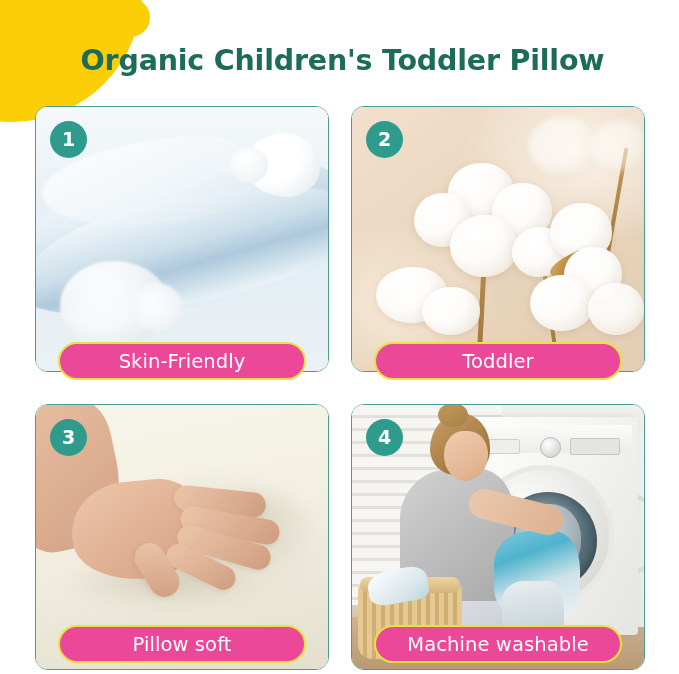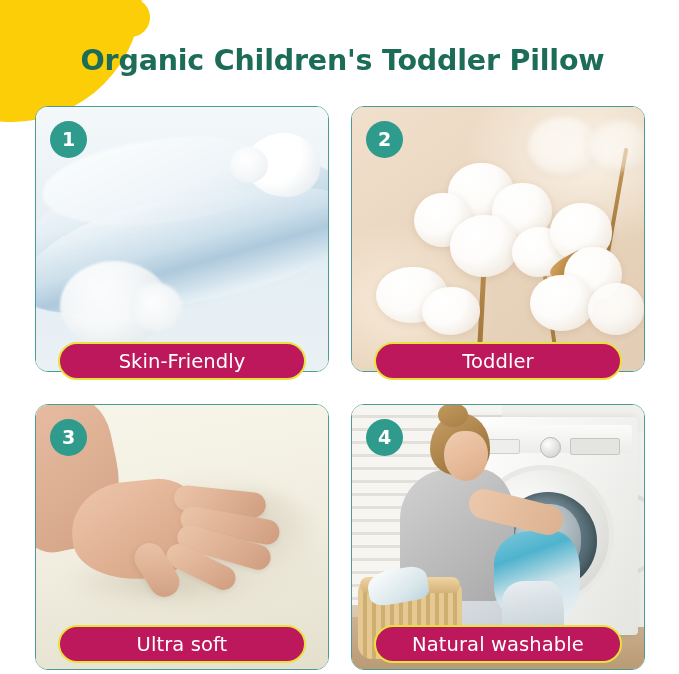--- a/index.html
+++ b/index.html
@@ -46,21 +46,21 @@
   .badge{
     position:absolute;left:14px;top:14px;width:37px;height:37px;border-radius:50%;
     background:#2E9B8D;color:#ffffff;display:flex;align-items:center;justify-content:center;
     font-size:19px;font-weight:700;z-index:6;line-height:1;
   }
 
   
   .pill{
     position:absolute;left:50%;transform:translateX(-50%);
     width:248px;height:38px;border-radius:19px;
-    background:#be185d;border:2px solid #E8E23F;
+    background:#ec4899;border:2px solid #E8E23F;
     display:flex;align-items:center;justify-content:center;
     color:#ffffff;font-size:19.5px;font-weight:400;letter-spacing:.1px;
     box-sizing:border-box;z-index:7;white-space:nowrap;
   }
   .card.c1 .pill,.card.c2 .pill{bottom:-9px;}
   .card.c3 .pill,.card.c4 .pill{bottom:6px;}
 
   
   .p1{background:linear-gradient(165deg,#f2f7f9 0%,#e6eff4 40%,#dfeaf1 70%,#e9f1f5 100%);}
   .p1 .sky{position:absolute;inset:0;
@@ -338,21 +338,21 @@
         <div class="shadow"></div>
         <div class="arm"></div>
         <div class="palm"></div>
         <div class="finger f1"></div>
         <div class="finger f2"></div>
         <div class="finger f3"></div>
         <div class="finger f4"></div>
         <div class="finger thumbx"></div>
       </div>
       <div class="badge">3</div>
-      <div class="pill">Ultra soft</div>
+      <div class="pill">Pillow soft</div>
     </div>
 
     <div class="card c4">
       <div class="photo p4">
         <div class="room"></div>
         <div class="blinds"></div>
         <div class="floor"></div>
         <div class="washer2">
             <div class="ring"></div>
           </div>
@@ -375,17 +375,17 @@
         <div class="woman-arm"></div>
         <div class="woman-hair"></div>
         <div class="woman-bun"></div>
         <div class="woman-face"></div>
         <div class="basket">
             <div class="basket-rim"></div>
             <div class="basket-cloth"></div>
           </div>
       </div>
       <div class="badge">4</div>
-      <div class="pill">Natural washable</div>
+      <div class="pill">Machine washable</div>
     </div>
 
   </div>
 </div>
 
 </body></html>

